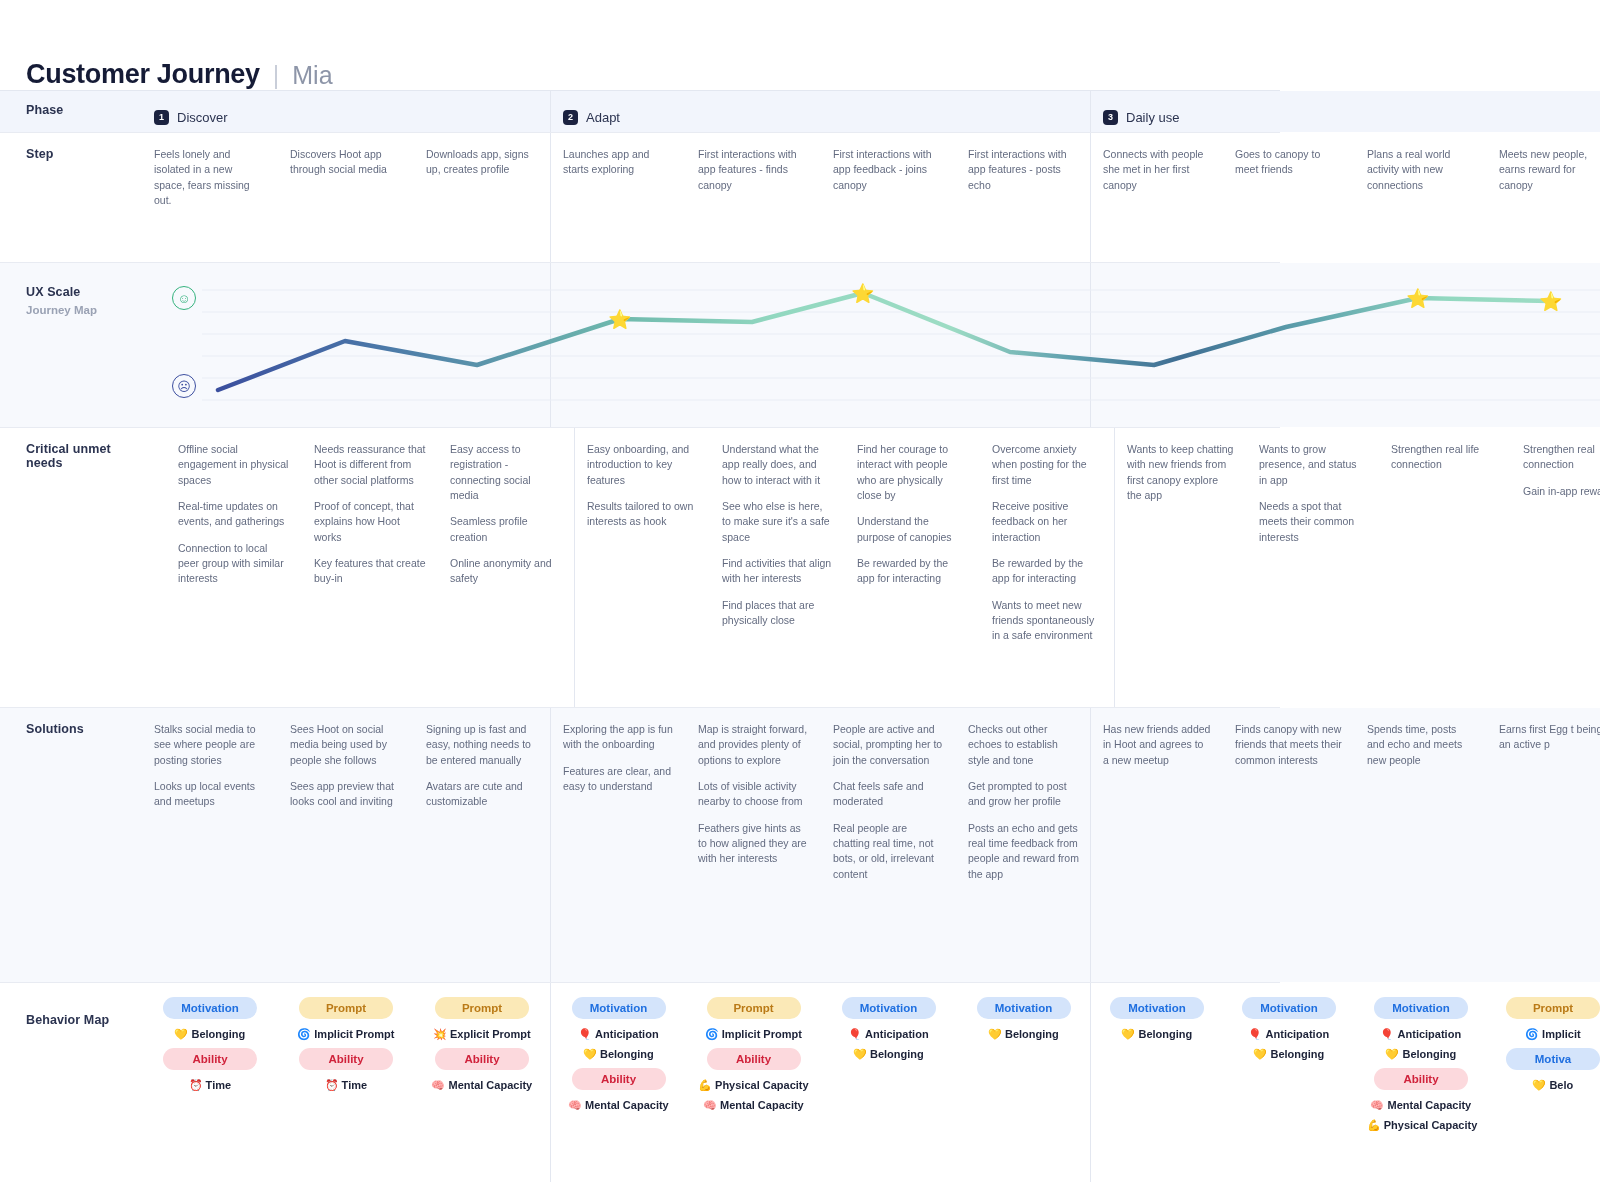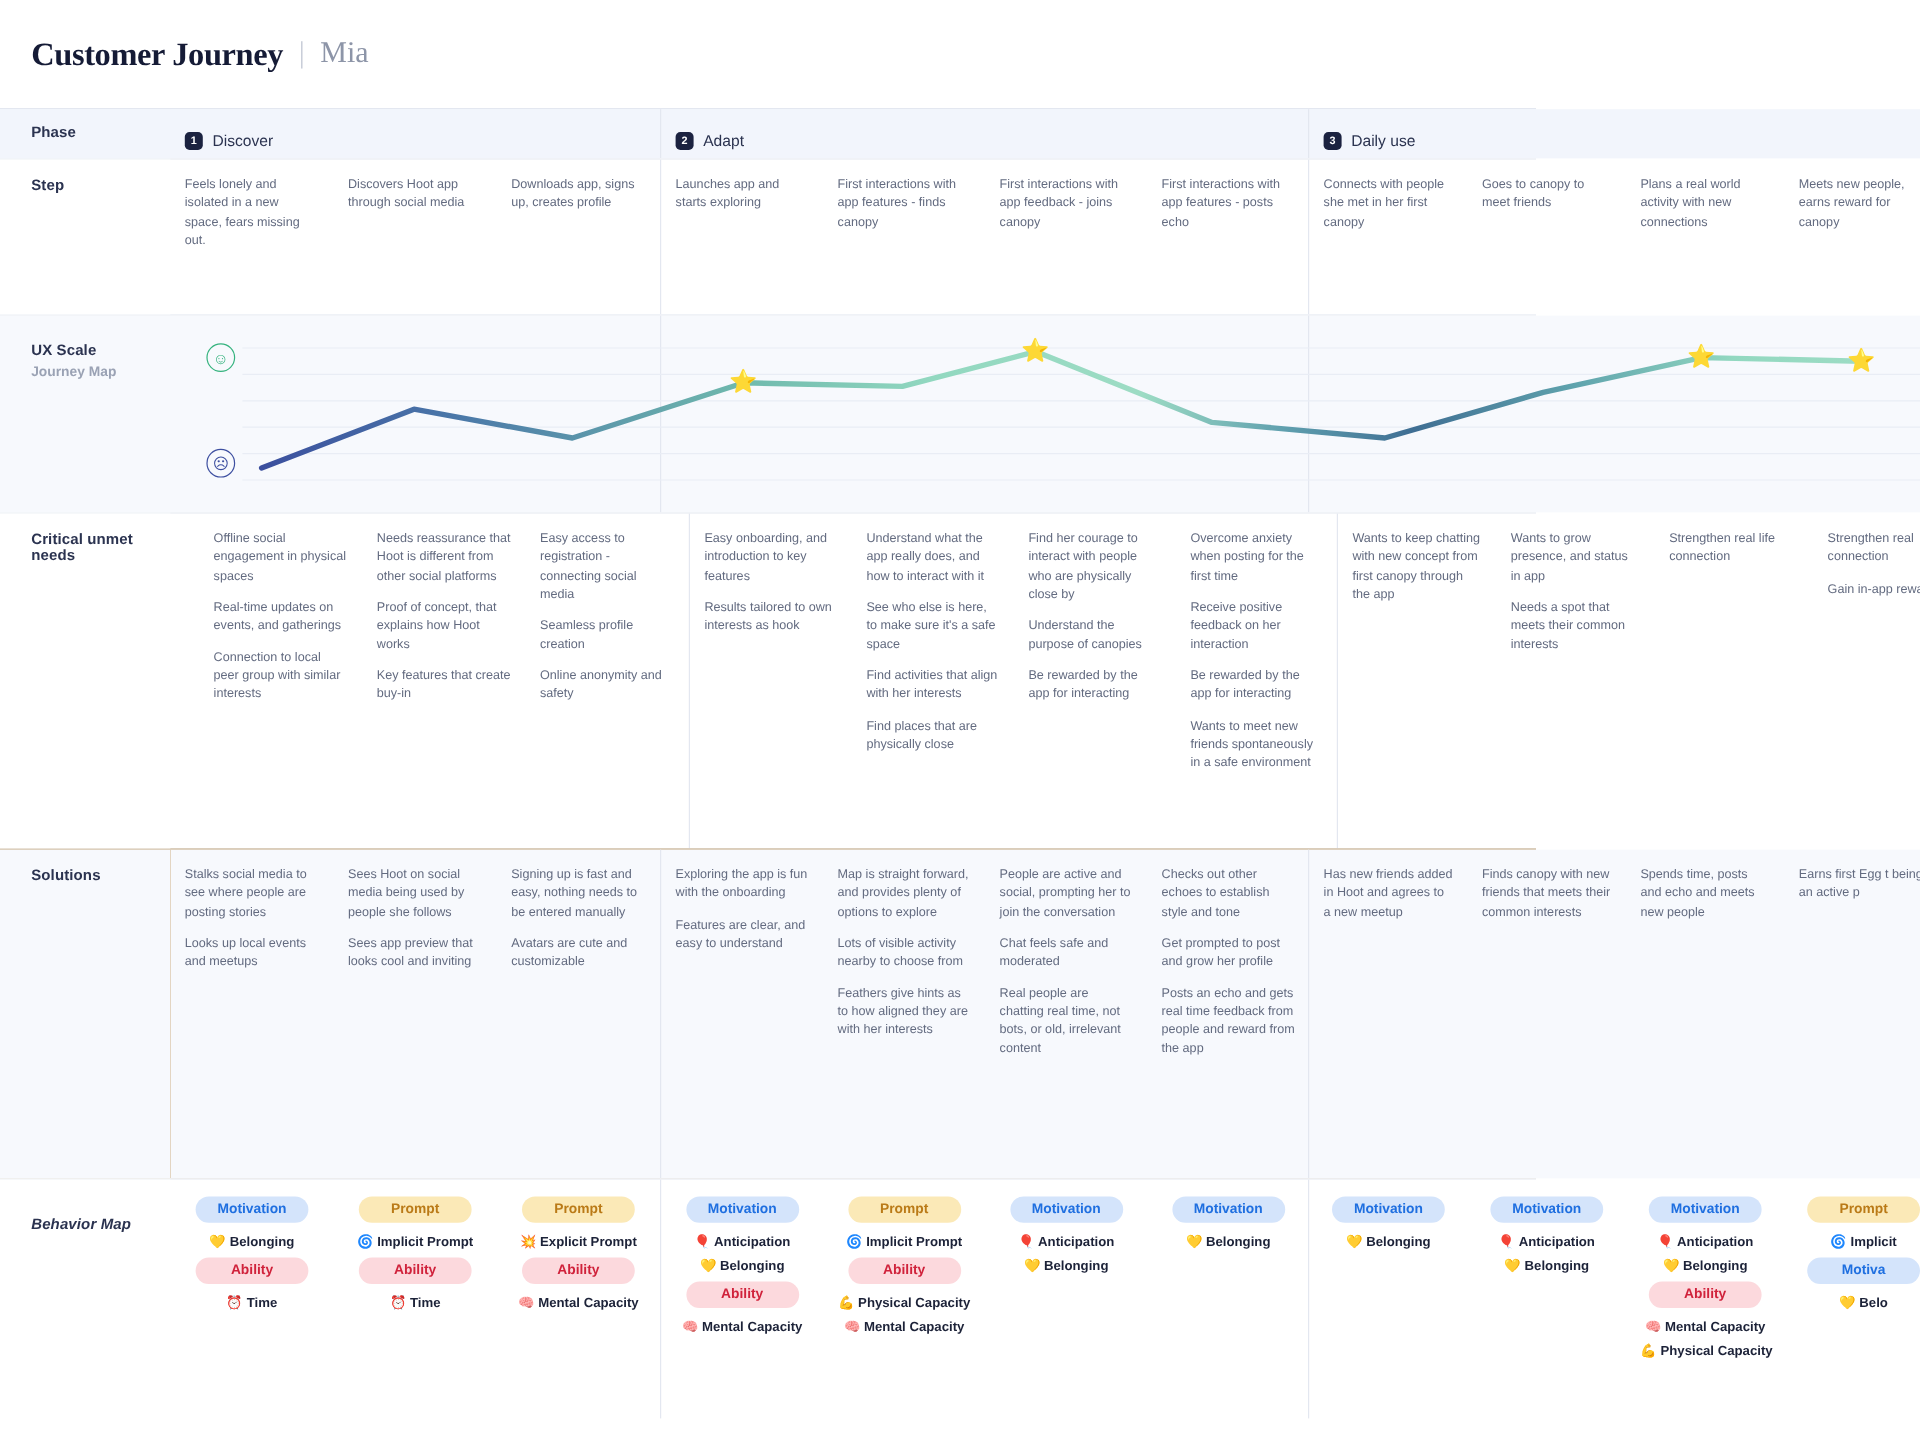--- a/index.html
+++ b/index.html
@@ -8,24 +8,23 @@
     background: #ffffff;
     font-family: "Liberation Sans", sans-serif;
     color: #4a5268;
     overflow: hidden;
   }
 
   
   #app-header {
     height: 90px;
     display: flex;
-    align-items: center;
+    align-items: flex-end;
     padding: 0 26px;
     background: #ffffff;
-    font-family: Liberation Serif, serif;
   }
   .title-main {
     font-size: 27px;
     font-weight: 700;
     color: #151b36;
     letter-spacing: -0.3px;
   }
   .title-sep {
     margin: 0 13px;
     font-size: 25px;
@@ -166,21 +165,21 @@
   .bullet {
     font-size: 10.5px;
     line-height: 1.46;
     color: #636b80;
     margin-bottom: 11px;
   }
   .bullet:last-child { margin-bottom: 0; }
 
   
   #row-behavior { height: 200px; }
-  #row-behavior .row-label { padding-top: 30px; font-style: italic; }
+  #row-behavior .row-label { padding-top: 30px; }
   .chip {
     display: block;
     margin: 0 auto 9px auto;
     padding: 5px 0;
     width: 94px;
     border-radius: 14px;
     font-size: 11.5px;
     font-weight: 700;
     text-align: center;
   }
@@ -363,21 +362,21 @@
           </div>
           <div class="col">
             <div class="bullet">Overcome anxiety when posting for the first time</div>
             <div class="bullet">Receive positive feedback on her interaction</div>
             <div class="bullet">Be rewarded by the app for interacting</div>
             <div class="bullet">Wants to meet new friends spontaneously in a safe environment</div>
           </div>
         </div>
         <div class="phase-group phase-g3 g3">
           <div class="col">
-            <div class="bullet">Wants to keep chatting with new concept from first canopy through the app</div>
+            <div class="bullet">Wants to keep chatting with new friends from first canopy explore the app</div>
           </div>
           <div class="col">
             <div class="bullet">Wants to grow presence, and status in app</div>
             <div class="bullet">Needs a spot that meets their common interests</div>
           </div>
           <div class="col">
             <div class="bullet">Strengthen real life connection</div>
           </div>
           <div class="col">
             <div class="bullet">Strengthen real connection</div>

